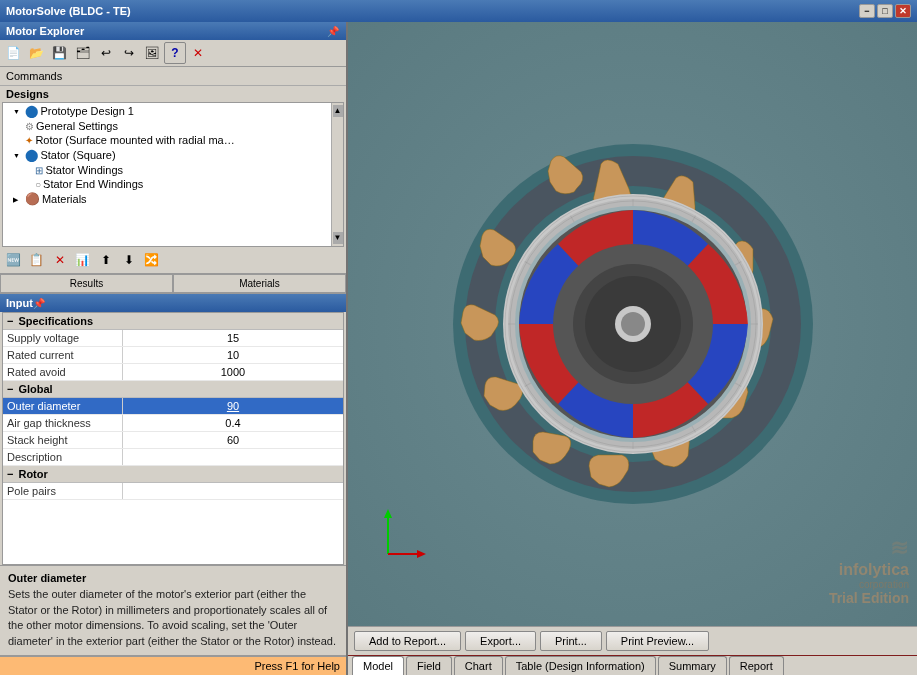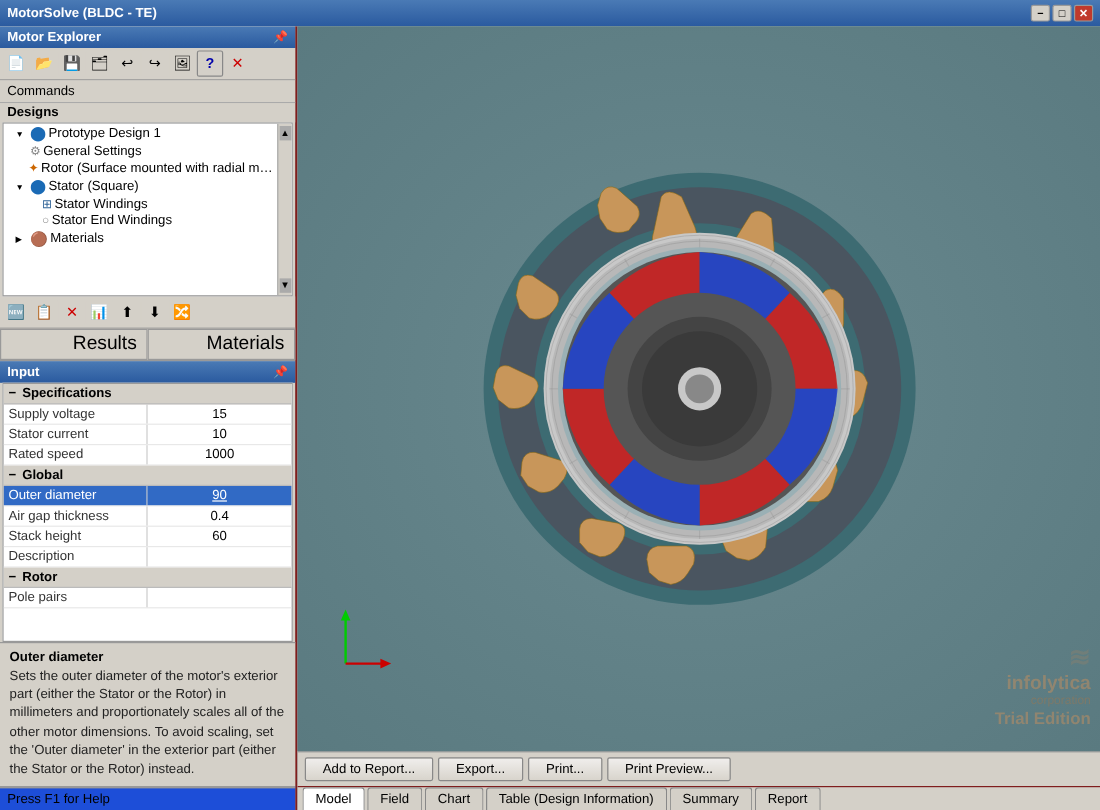--- a/index.html
+++ b/index.html
@@ -28,23 +28,23 @@
     .title-btn.close { background: #c0392b; color: white; }
 
     
     .main-container {
       display: flex;
       height: calc(675px - 22px);
     }
 
     
     .left-panel {
-      width: 248px;
-      background: #d4d0c8;
-      border-right: 2px solid #7f1d1d;
+      width: 348px;
+      background: #d4d0c8;
+      border-right: 2px solid #737373;
       display: flex;
       flex-direction: column;
       flex-shrink: 0;
     }
 
     
     .explorer-header {
       background: linear-gradient(to bottom, #4a7ab5, #2a5a9f);
       color: white;
       padding: 3px 6px;
@@ -114,35 +114,35 @@
     .results-materials {
       display: flex;
       gap: 0;
       border-bottom: 1px solid #999;
     }
     .rm-btn {
       flex: 1;
       padding: 3px 8px;
       background: #d4d0c8;
       border: 1px solid #999;
-      font-size: 16px;
+      font-size: 10px;
       cursor: pointer;
-      text-align: right;
+      text-align: center;
     }
 
     
     .input-header {
       background: linear-gradient(to bottom, #4a7ab5, #2a5a9f);
       color: white;
       padding: 3px 6px;
       font-weight: bold;
       font-size: 11px;
       display: flex;
       align-items: center;
-      justify-content: space-between;
+      justify-content: flex-start;
     }
 
     .input-table {
       flex: 1;
       overflow-y: auto;
       background: white;
       border: 1px solid #999;
       margin: 0 2px;
     }
 
@@ -181,27 +181,28 @@
       background: #d4d0c8;
       padding: 6px 8px;
       border-top: 1px solid #999;
       font-size: 11px;
     }
     .desc-title { font-weight: bold; margin-bottom: 3px; }
     .desc-text { line-height: 1.4; color: #222; }
 
     
     .status-bar {
-      background: #1d4ed8;
+      background: #fdba74;
       border-top: 2px solid #999;
       padding: 2px 6px;
       font-size: 11px;
       height: 20px;
       display: flex;
       align-items: center;
+      justify-content: flex-end;
     }
 
     
     .right-panel {
       flex: 1;
       background: #7a9aa0;
       display: flex;
       flex-direction: column;
     }
 
@@ -412,25 +413,25 @@
 
       <div class="prop-group-header">
         <span class="prop-group-minus"></span>
         <span>Specifications</span>
       </div>
       <div class="prop-row">
         <div class="prop-label">Supply voltage</div>
         <div class="prop-value">15</div>
       </div>
       <div class="prop-row">
-        <div class="prop-label">Stator current</div>
+        <div class="prop-label">Rated current</div>
         <div class="prop-value">10</div>
       </div>
       <div class="prop-row">
-        <div class="prop-label">Rated speed</div>
+        <div class="prop-label">Rated avoid</div>
         <div class="prop-value">1000</div>
       </div>
 
       <div class="prop-group-header">
         <span class="prop-group-minus"></span>
         <span>Global</span>
       </div>
       <div class="prop-row highlighted">
         <div class="prop-label" style="background:#316ac5; color:white;">Outer diameter</div>
         <div class="prop-value" style="background:#316ac5; color:white;">90</div>

